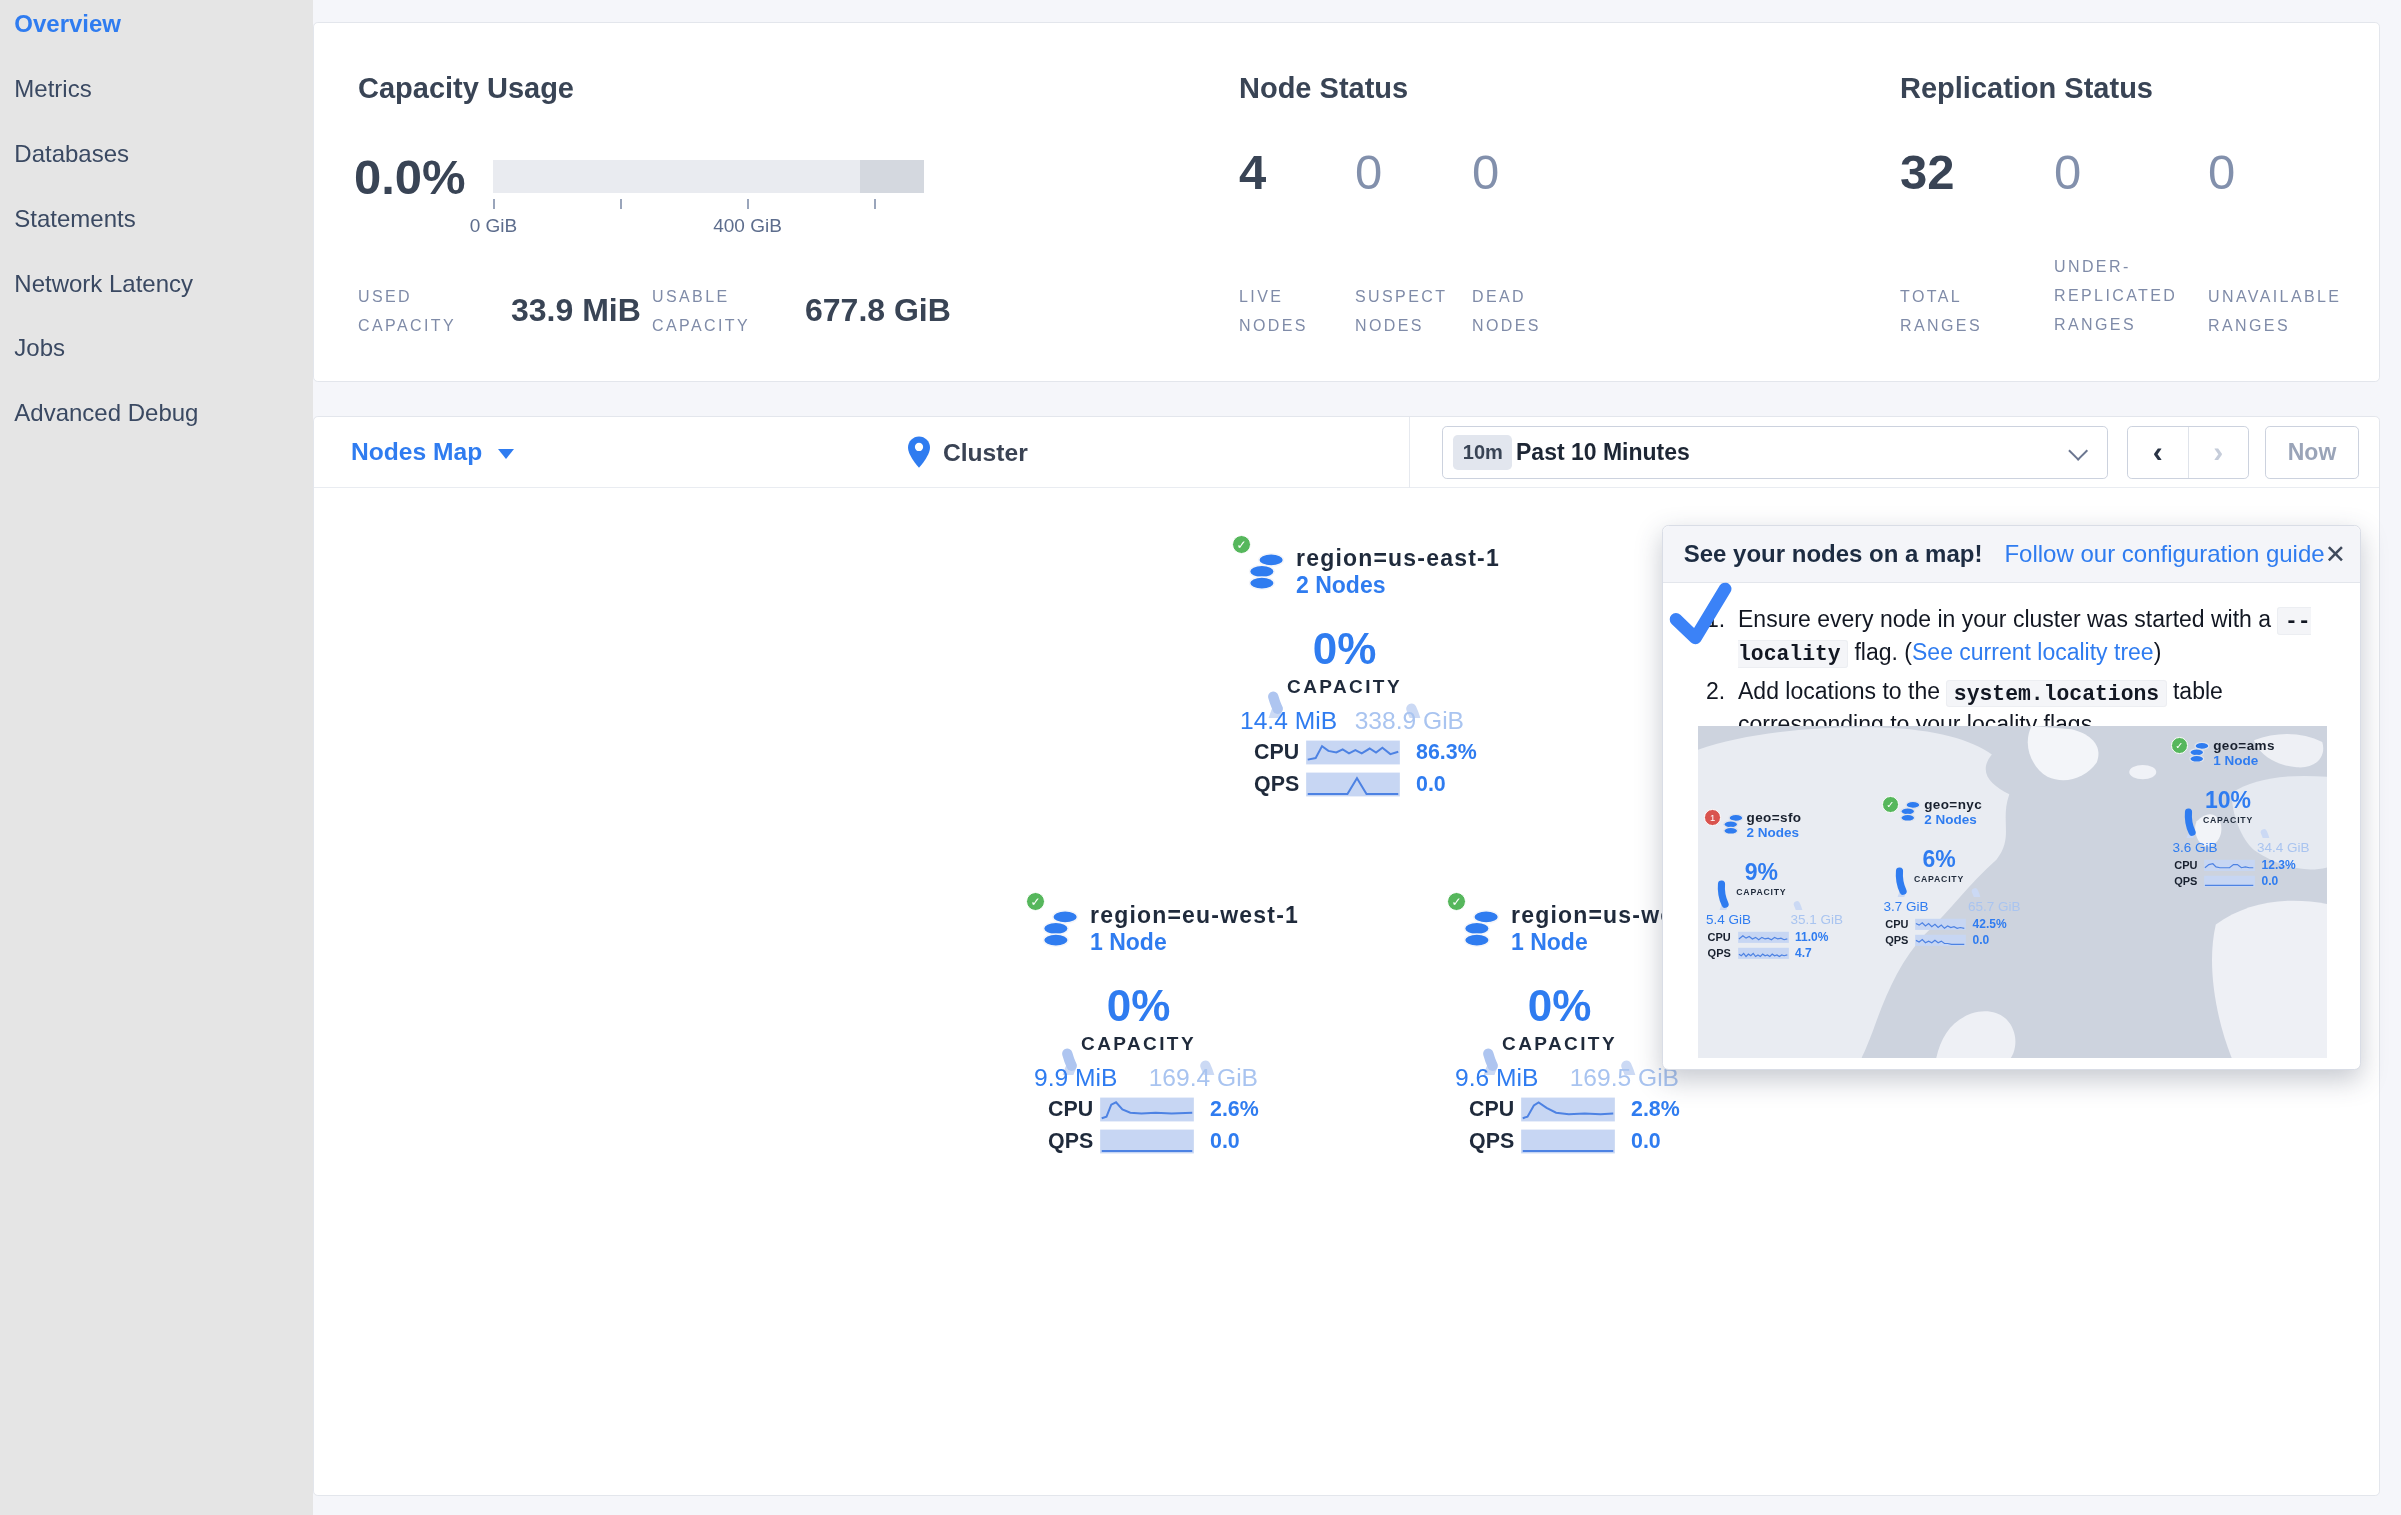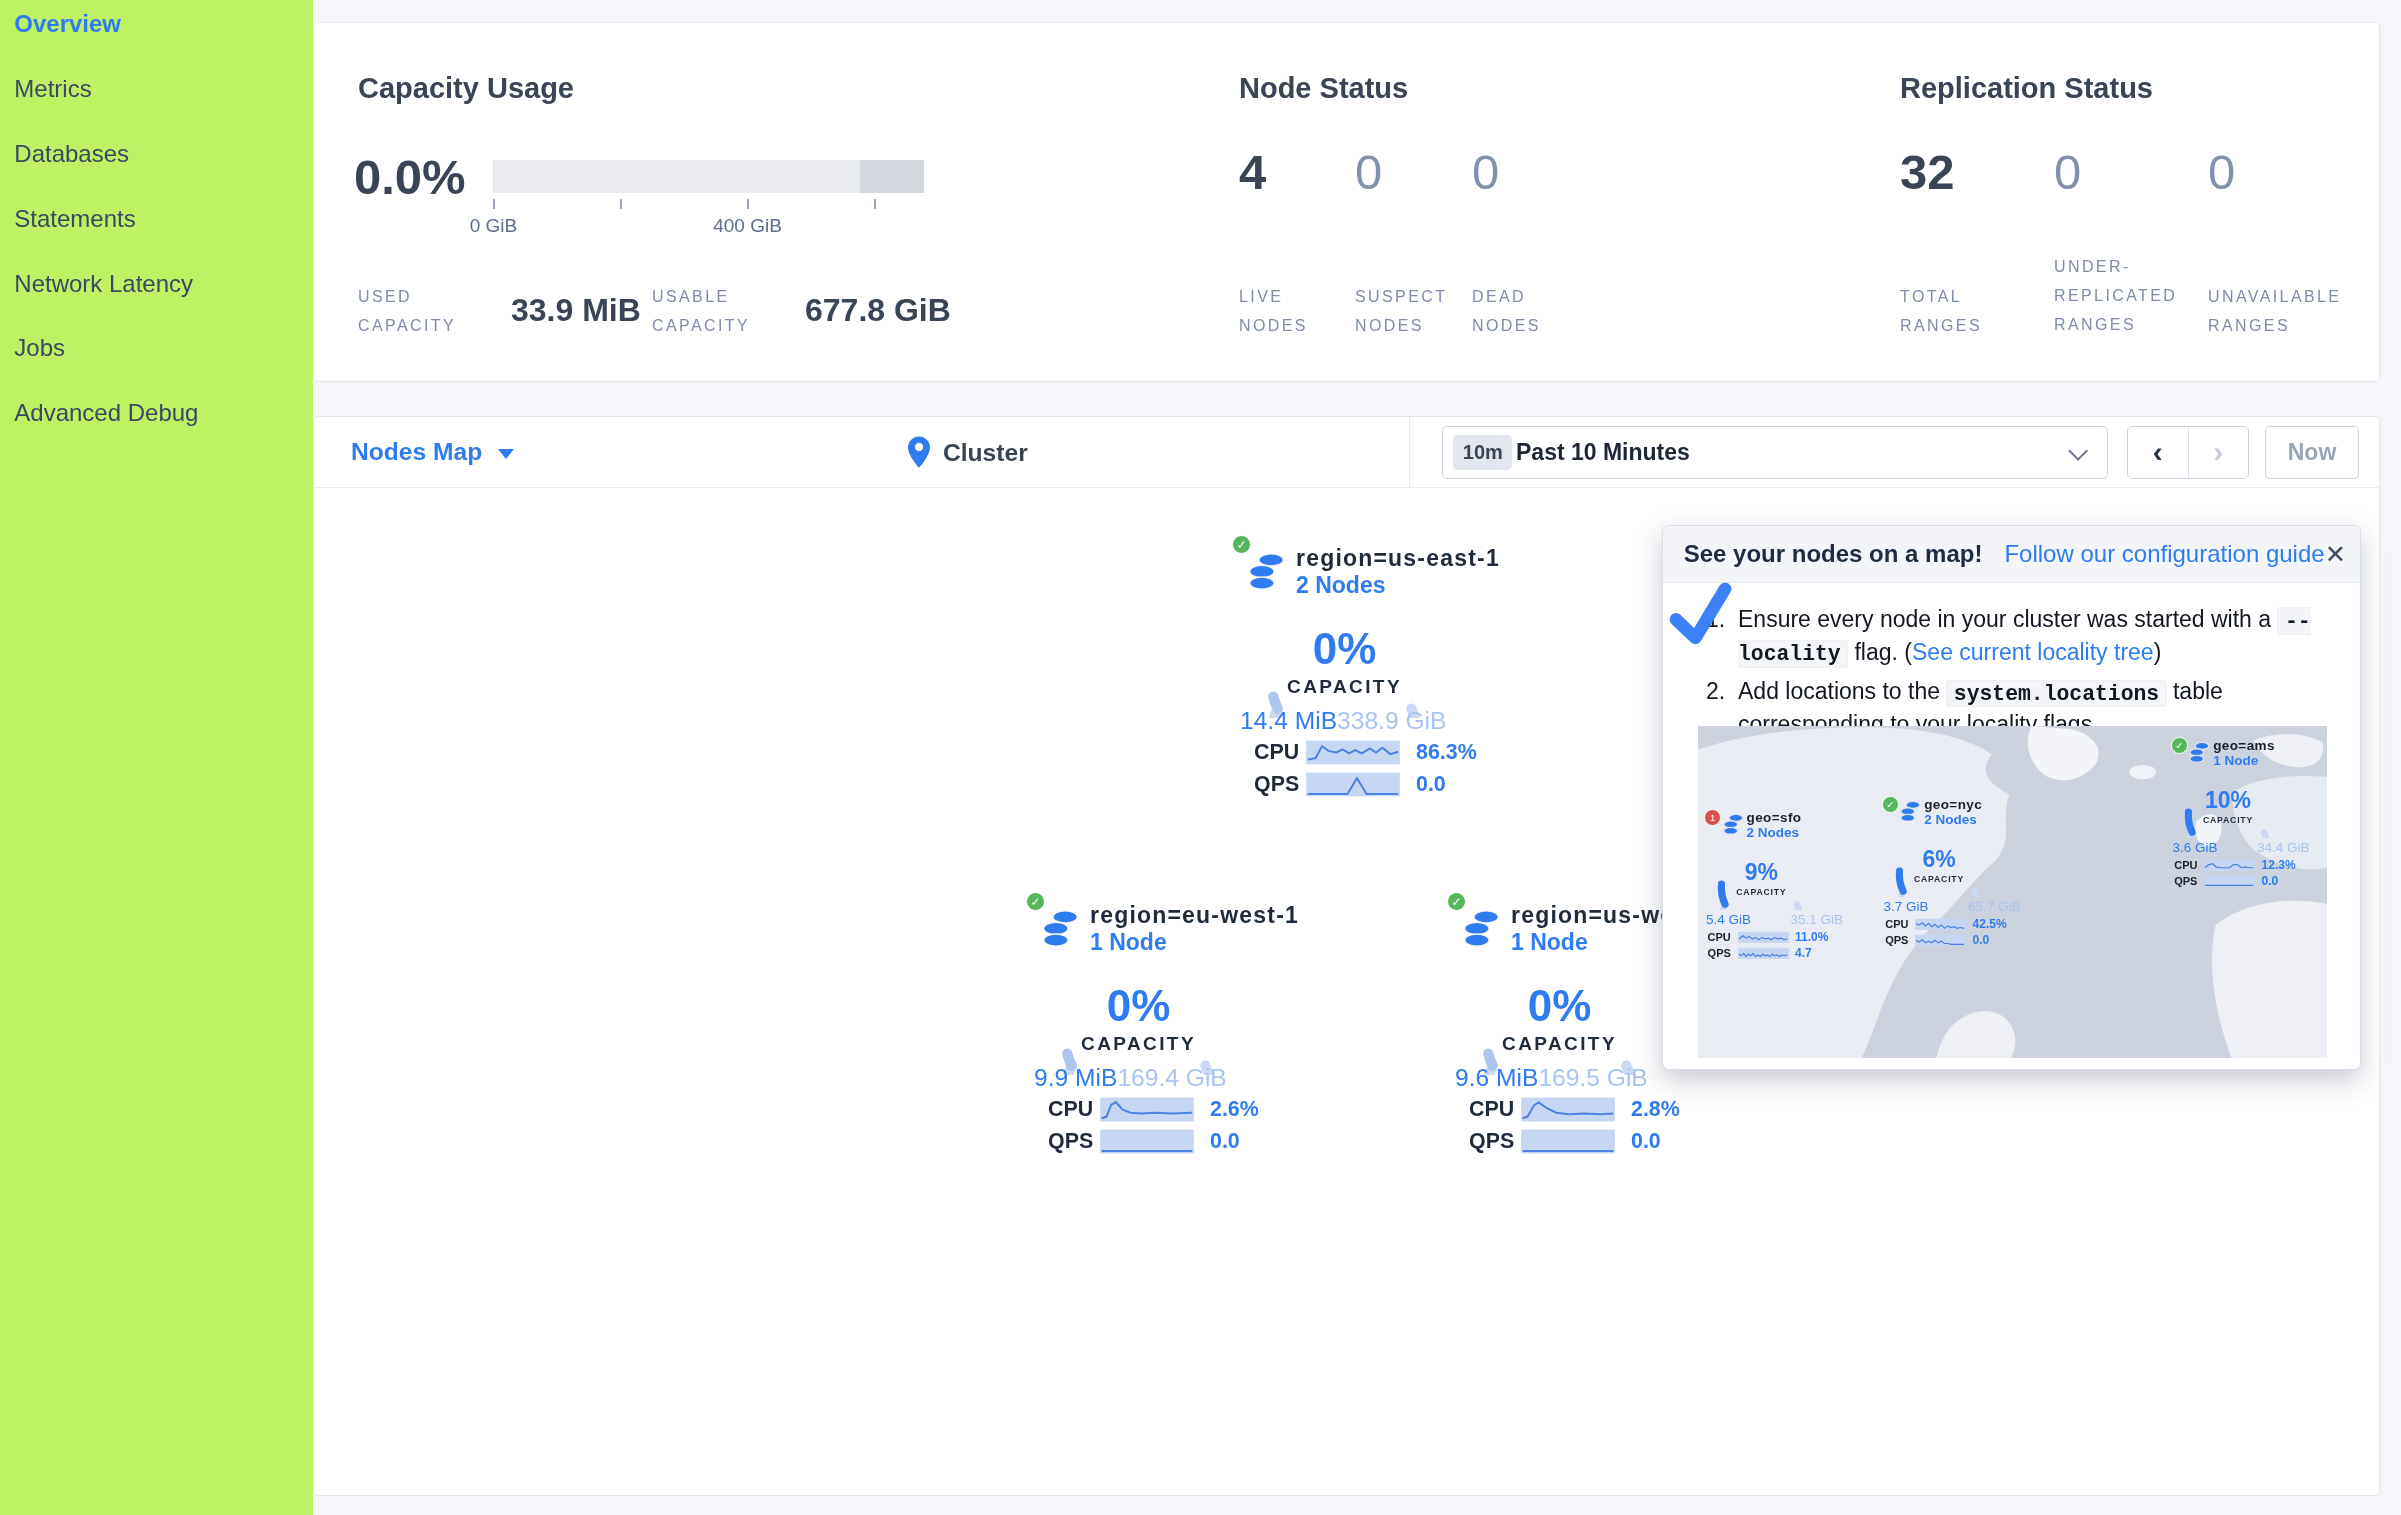--- a/index.html
+++ b/index.html
@@ -1,21 +1,21 @@
 <!DOCTYPE html>
 <html style="font-size:12.7px"><head>
 <meta charset="utf-8">
 <style>
   * { margin:0; padding:0; box-sizing:border-box; }
   html,body { width:2401px; height:1516px; }
   body { font-family:"Liberation Sans", sans-serif; background:#f5f6fa; position:relative; overflow:hidden; }
   .page { position:relative; width:2401px; height:1516px; background:#f5f6fa; }
 
   
-  .sidebar { position:absolute; left:0; top:0; width:313px; height:1516px; background:#bef264; }
+  .sidebar { position:absolute; left:0; top:0; width:313px; height:1516px; background:#e5e5e5; }
   .nav-item { position:absolute; left:14.3px; font-size:24px; font-weight:500; color:#3a4962; cursor:pointer; white-space:nowrap; }
   .nav-item.active { color:#2f7cf0; font-weight:600; }
 
   
   .card { position:absolute; background:#ffffff; border:0.8px solid #e3e6ec; border-radius:4.8px; }
 
   
   .sec-title { position:absolute; font-size:29px; font-weight:700; color:#394455; white-space:nowrap; }
   .bignum { position:absolute; font-size:49px; font-weight:600; color:#394455; }
   .bignum.dim { color:#8290ac; font-weight:500; }
@@ -46,21 +46,21 @@
   
   .region-group { position:absolute; width:238px; height:274px; }
   .badge { border-radius:50%; display:flex; align-items:center; justify-content:center; color:#fff; border:1.6px solid #fff; }
   .badge.big { position:absolute; left:0; top:0; width:19px; height:19px; font-size:12px; background:#56b75c; }
   .dbicon-big { position:absolute; left:16px; top:17.5px; }
   .region-name { position:absolute; left:64px; top:9.5px; font-size:23px; font-weight:700; letter-spacing:1.2px; color:#1f2a3b; white-space:nowrap; }
   .region-nodes { position:absolute; left:64px; top:37px; font-size:23px; font-weight:700; color:#2f7cf0; cursor:pointer; }
   .gauge-svg { position:absolute; left:29px; top:64px; }
   .gauge-pct { position:absolute; left:29px; top:89px; width:167px; text-align:center; font-size:44px; font-weight:700; color:#2f7cf0; }
   .gauge-cap { position:absolute; left:29px; top:141px; width:167px; text-align:center; font-size:19px; font-weight:700; letter-spacing:2.4px; color:#1f2a3b; }
-  .gauge-vals { position:absolute; left:8px; top:172px; width:224px; display:flex; justify-content:flex-start; }
+  .gauge-vals { position:absolute; left:8px; top:172px; width:224px; display:flex; justify-content:space-between; }
   .gv-used { font-size:24.6px; font-weight:500; color:#2f7cf0; }
   .gv-total { font-size:24.6px; font-weight:500; color:#a9c4f0; }
   .metric-row { position:absolute; left:22px; width:224px; height:29px; display:flex; align-items:center; }
   .metric-label { width:52px; font-size:21.4px; font-weight:700; color:#1f2a3b; }
   .metric-value { margin-left:16px; font-size:21.4px; font-weight:700; color:#2f7cf0; }
 
   
   .popup { position:absolute; left:1662px; top:525px; width:699px; height:545px; background:#fff; border:0.8px solid #d9dde6; border-radius:6.4px; box-shadow:0 9.5px 27px rgba(50,60,85,.28); z-index:10; }
   .popup-header { position:absolute; left:0; top:0; width:100%; height:57px; background:#f4f5f9; border-bottom:0.8px solid #e3e6ec; border-radius:6.4px 6.4px 0 0; display:flex; align-items:center; padding:0 20.7px; }
   .popup-title { font-size:24px; font-weight:700; color:#1d2c42; white-space:nowrap; }

